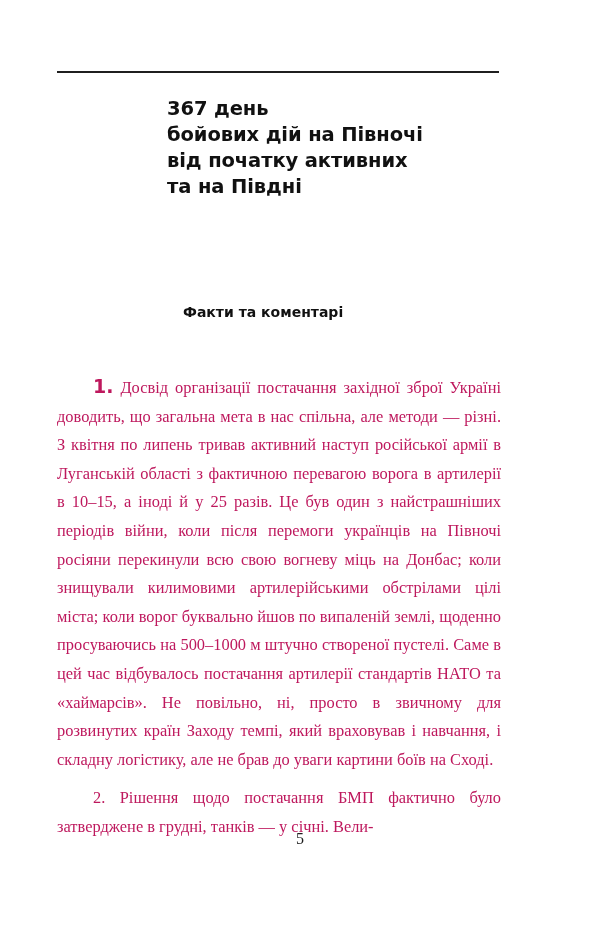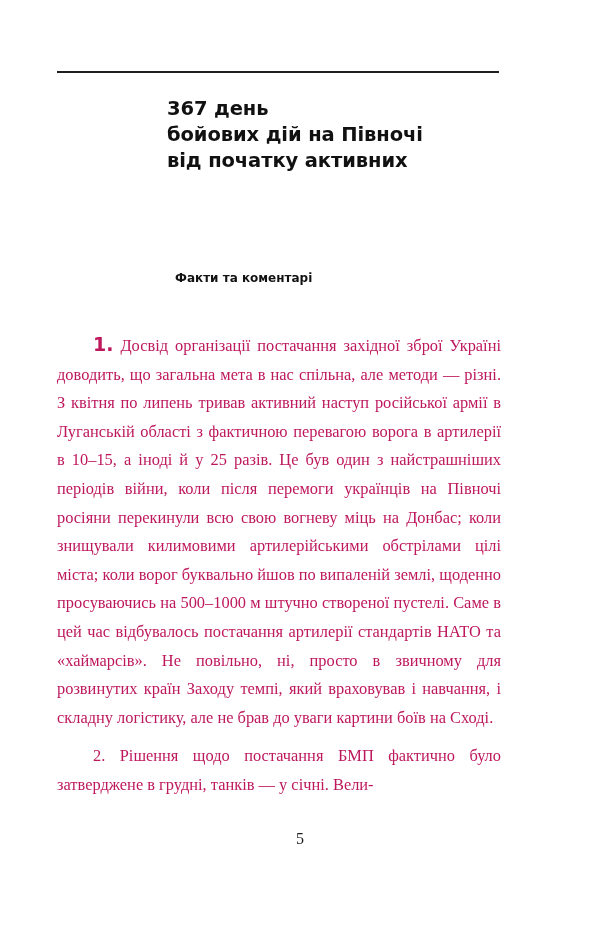--- a/index.html
+++ b/index.html
@@ -47,24 +47,24 @@
     padding-left: 110px;
     letter-spacing: -0.1px;
   }
   .chapter-title .line {
     display: block;
     white-space: nowrap;
   }
   .section-heading {
     font-family: "DejaVu Sans", sans-serif;
     font-weight: bold;
-    font-size: 12px;
+    font-size: 14px;
     line-height: 20px;
     color: #111111;
-    margin: 8px;
+    margin: 16px;
     padding-left: 110px;
     padding-top: 86px;
   }
   .body-block {
     padding-top: 34px;
   }
   p.para {
     margin: 0;
     font-size: 16.4px;
     line-height: 28.6px;
@@ -101,20 +101,21 @@
 <div class="page">
 
   <div class="rule"></div>
 
   <div class="content">
 
     <h1 class="chapter-title">
       <span class="line">367 день</span>
       <span class="line">бойових дій на Півночі</span>
       <span class="line">від початку активних</span>
+      <span class="line">та на Півдні</span>
     </h1>
 
     <h2 class="section-heading">Факти та коментарі</h2>
 
     <div class="body-block">
       <p class="para"><span class="indent"></span><span class="numeral-big">1.</span><span> Досвід організації постачання західної зброї Україні доводить, що загальна мета в нас спільна, але методи — різні. З квітня по липень тривав активний наступ російської армії в Луганській області з фактичною перевагою ворога в артилерії в 10–15, а іноді й у 25 разів. Це був один з найстрашніших періодів війни, коли після перемоги українців на Півночі росіяни перекинули всю свою вогневу міць на Донбас; коли знищували килимовими артилерійськими обстрілами цілі міста; коли ворог буквально йшов по випаленій землі, щоденно просуваючись на 500–1000 м штучно створеної пустелі. Саме в цей час відбувалось постачання артилерії стандартів НАТО та «хаймарсів». Не повільно, ні, просто в звичному для розвинутих країн Заходу темпі, який враховував і навчання, і складну логістику, але не брав до уваги картини боїв на Сході.</span></p>
 
       <p class="para"><span class="indent"></span><span>2.</span><span> Рішення щодо постачання БМП фактично було затверджене в грудні, танків — у січні. Вели-</span></p>
     </div>
 

